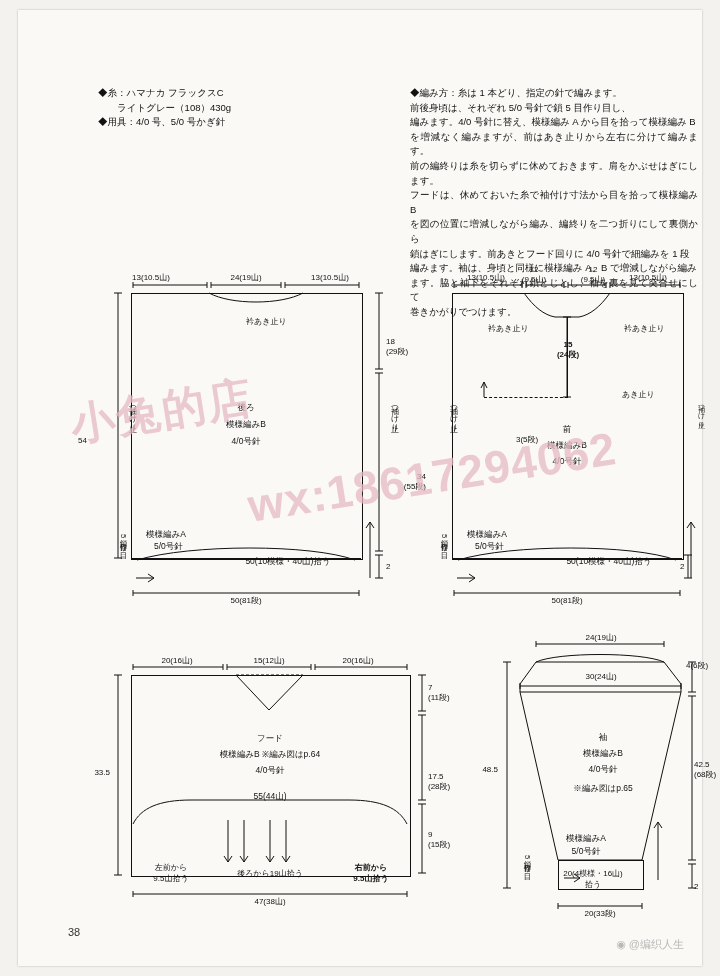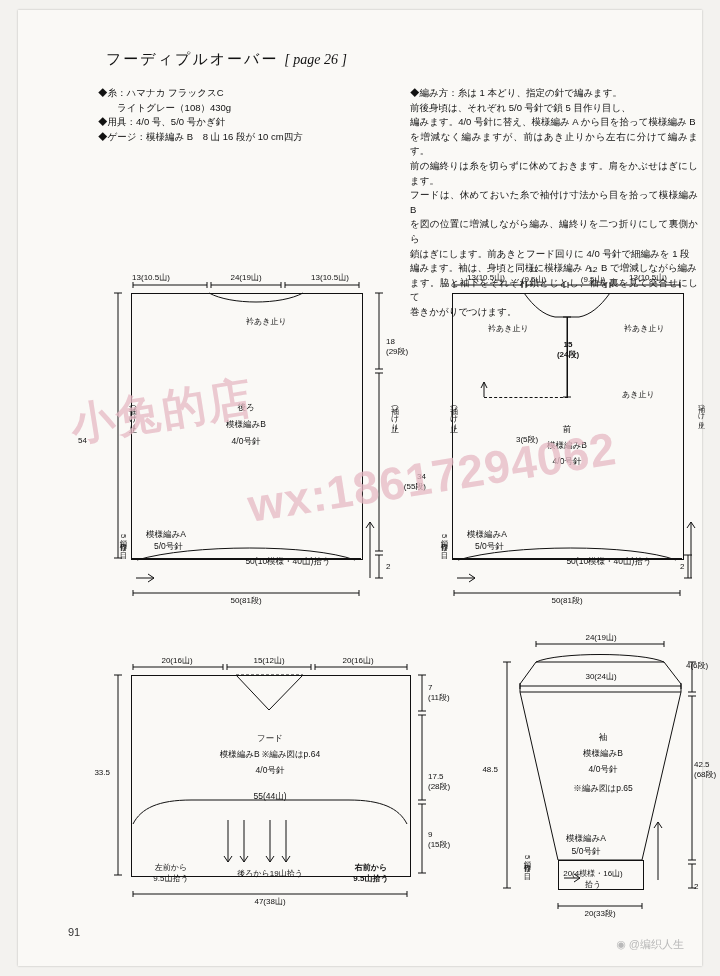--- a/index.html
+++ b/index.html
@@ -72,30 +72,25 @@
     font-family:"Liberation Sans", sans-serif;white-space:nowrap;
     writing-mode:vertical-rl;
   }
 </style>
 </head>
 <body>
 
 <div class="page">
   <div class="sheet">
 
-    <div class="title">
-      <span>フーディプルオーバー</span>
-      <span class="pg">[ page 26 ]</span>
-    </div>
 
     <div class="col colL">
       <div>◆糸：ハマナカ フラックスC</div>
       <div>　　ライトグレー（108）430g</div>
       <div>◆用具：4/0 号、5/0 号かぎ針</div>
-      <div>◆ゲージ：模様編み B　8 山 16 段が 10 cm四方</div>
     </div>
 
     <div class="col colR">
       <div>◆編み方：糸は 1 本どり、指定の針で編みます。</div>
       <div>前後身頃は、それぞれ 5/0 号針で鎖 5 目作り目し、</div>
       <div>編みます。4/0 号針に替え、模様編み A から目を拾って模様編み B</div>
       <div>を増減なく編みますが、前はあき止りから左右に分けて編みます。</div>
       <div>前の編終りは糸を切らずに休めておきます。肩をかぶせはぎにします。</div>
       <div>フードは、休めておいた糸で袖付け寸法から目を拾って模様編み B</div>
       <div>を図の位置に増減しながら編み、編終りを二つ折りにして裏側から</div>
@@ -327,15 +322,15 @@
     </svg>
     <div class="dimtxt" style="left:542px;top:898px;width:80px;">20(33段)</div>
 
     <div class="wm wm1">小兔的店</div>
     <div class="wm wm2">wx:18617294062</div>
     <div class="wmw">
       <span>◉</span>
       <span>@编织人生</span>
     </div>
 
-    <div class="pnum">91</div>
+    <div class="pnum">38</div>
   </div>
 </div>
 
 </body></html>

